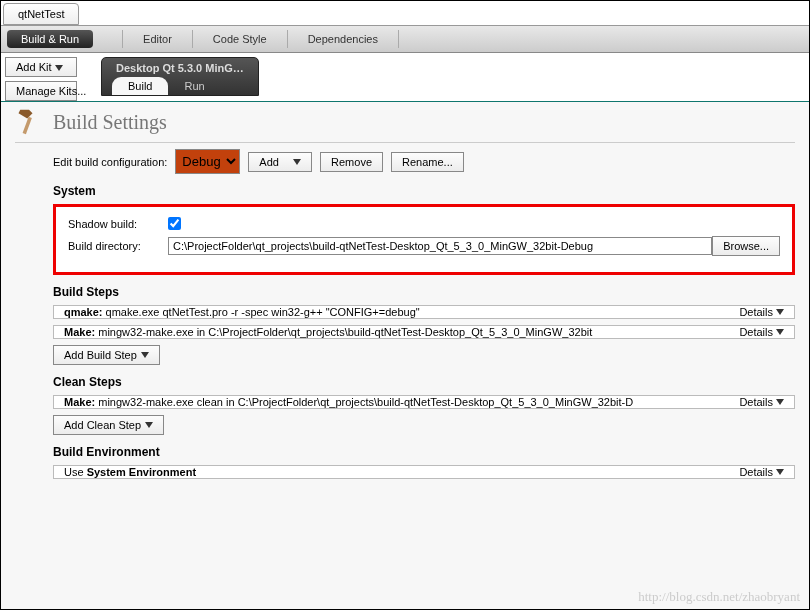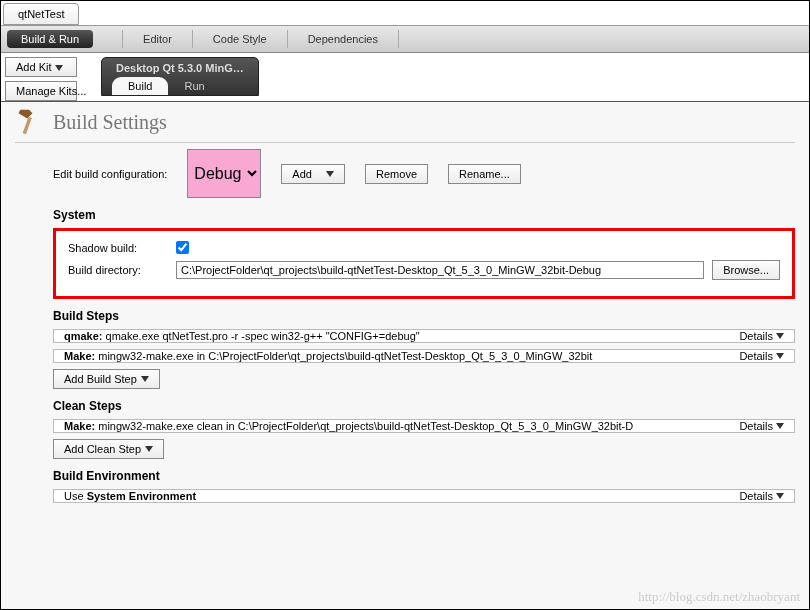--- a/index.html
+++ b/index.html
@@ -16,27 +16,27 @@
 .kit-tab { display: inline-block; background: linear-gradient(#555,#333); color: #ddd; border: 1px solid #222; border-top-left-radius: 5px; border-top-right-radius: 5px; padding: 4px 10px 0 10px; font-size: 11px; vertical-align: bottom; }
 .kit-tab .title { padding: 0 4px 3px 4px; font-weight: bold; }
 .kit-sub { display: flex; }
 .kit-sub span { padding: 3px 16px; font-size: 11px; cursor: pointer; }
 .kit-sub .active { background: #f7f7f7; color: #000; border-top-left-radius: 9px; border-top-right-radius: 9px; }
 .kit-sub .inactive { color: #ccc; }
 .content { clear: both; padding: 6px 14px 0 14px; background: #f7f7f7; border-top: 1px solid #0f766e; height: 510px; overflow-y: auto; }
 .header { display: flex; align-items: center; gap: 10px; border-bottom: 1px solid #ccc; padding-bottom: 6px; margin-bottom: 6px; }
 .hammer { width: 28px; height: 28px; }
 .header h1 { font-family: Georgia, serif; color: #777; font-weight: normal; font-size: 20px; }
-.cfg-row { margin-left: 38px; margin-bottom: 10px; display: flex; align-items: center; gap: 20px; font-size: 11px; }
-select { font-size: 16px; padding: 14px 2px; border: 1px solid #888; background: #f9a8d4; }
+.cfg-row { margin-left: 38px; margin-bottom: 10px; display: flex; align-items: center; gap: 8px; font-size: 11px; }
+select { font-size: 13px; padding: 3px 2px; border: 1px solid #888; background: #c2410c; }
 .section { margin-left: 38px; margin-bottom: 10px; }
 .section h2 { font-size: 12px; font-weight: bold; margin-bottom: 6px; }
 .box { background: #fff; border: 1px solid #bbb; padding: 10px 12px; }
 .highlight { border: 3px solid #e00; padding: 10px 12px; }
-.row { display: flex; align-items: center; gap: 8px; margin-bottom: 6px; font-size: 11px; }
+.row { display: flex; align-items: center; margin-bottom: 6px; font-size: 11px; }
 .row label { min-width: 100px; }
 input[type=text] { flex: 1; border: 1px solid #888; padding: 2px 4px; font-size: 11px; font-family: inherit; }
 input[type=checkbox] { width: 13px; height: 13px; }
 .step { display: flex; align-items: center; background: #fff; border: 1px solid #bbb; padding: 0 10px; margin-bottom: 6px; font-size: 11px; }
 .step .txt { flex: 1; overflow: hidden; text-overflow: ellipsis; white-space: nowrap; }
 .step .txt b { font-weight: bold; }
 .details { font-size: 11px; display: flex; align-items: center; gap: 3px; cursor: pointer; }
 .tri { width: 0; height: 0; border-left: 4px solid transparent; border-right: 4px solid transparent; border-top: 6px solid #333; display: inline-block; }
 .watermark { position: absolute; bottom: 4px; right: 9px; color: #ccc; font-size: 13px; font-family: serif; }
 </style>

